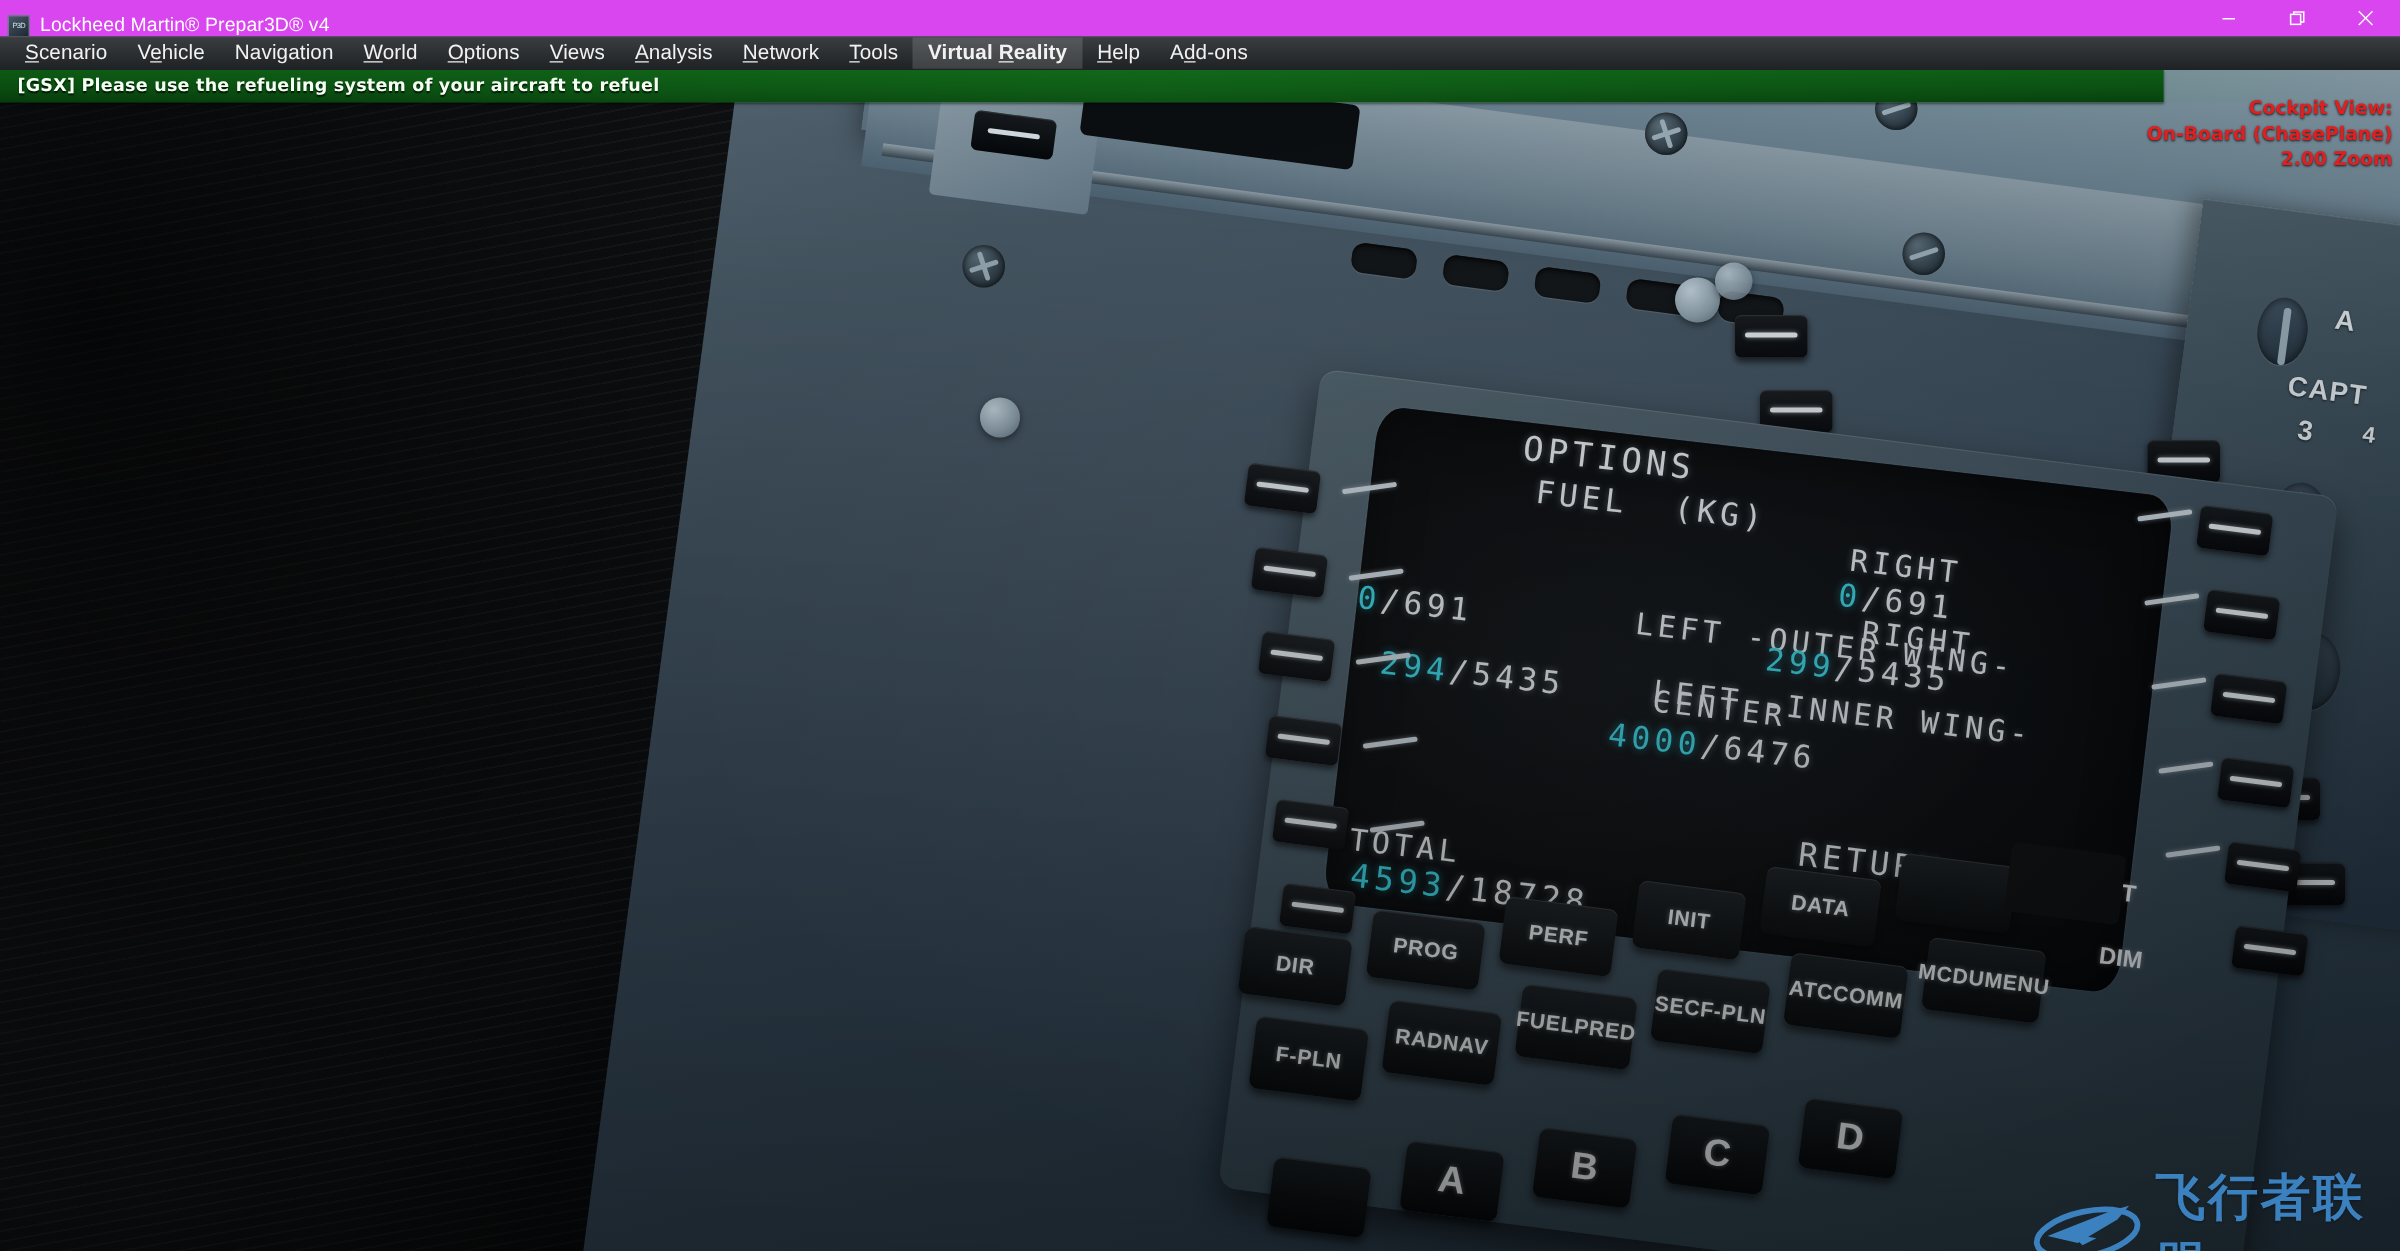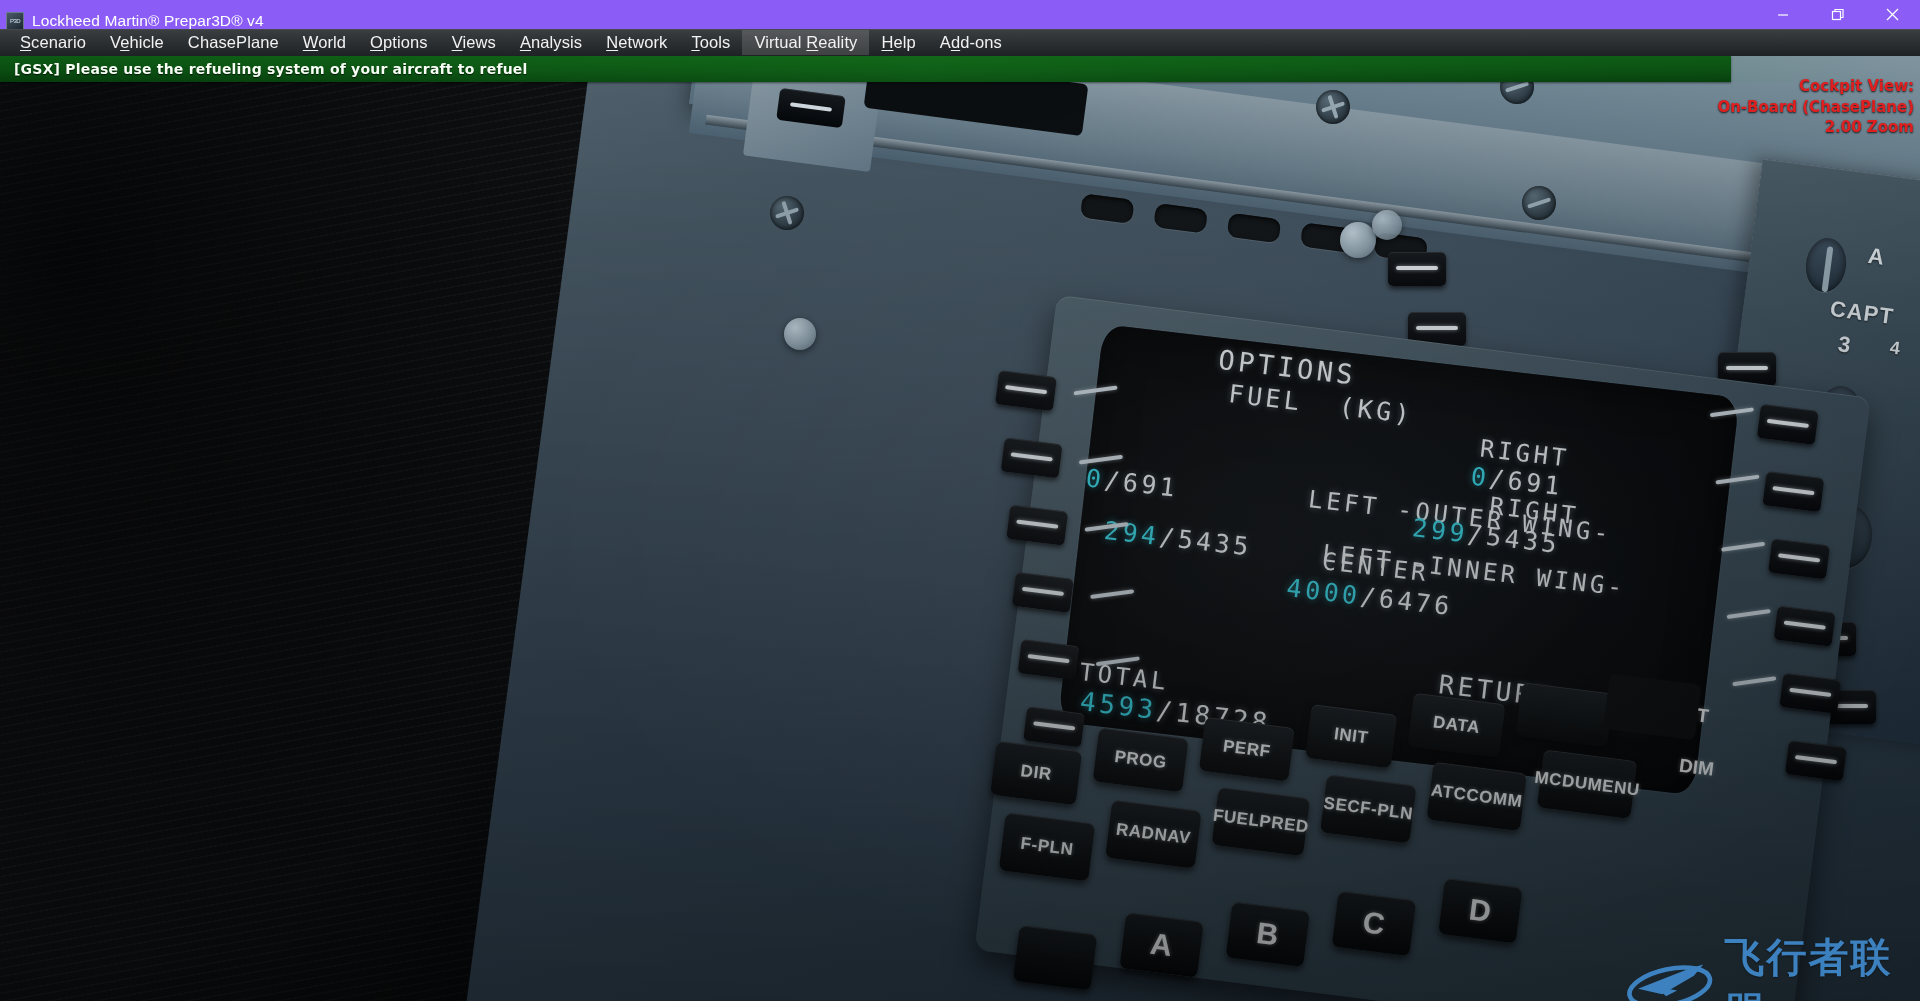--- a/index.html
+++ b/index.html
@@ -7,21 +7,21 @@
     width: 1920px; height: 1001px;
     overflow: hidden;
     background: #000;
     font-family: "Liberation Sans", sans-serif;
   }
   #app { position: relative; width: 1920px; height: 1001px; overflow: hidden; }
 
   
   .titlebar {
     position: absolute; left: 0; top: 0; width: 1920px; height: 43px;
-    background: #8b5cf6; border-bottom: 1px solid #2a2a2a;
+    background: #d946ef; border-bottom: 1px solid #2a2a2a;
     display: flex; align-items: center;
   }
   .app-icon {
     width: 18px; height: 18px; margin-left: 6px; margin-right: 8px;
     background: linear-gradient(145deg,#4a5a68,#1c2730);
     border: 1px solid #6a7a88; border-radius: 1px;
     font-size: 6px; color: #cfe0ee; line-height: 16px; text-align: center;
     font-family: "Liberation Sans", sans-serif; letter-spacing: -0.5px;
   }
   .title-text { color: #ffffff; font-size: 15.5px; letter-spacing: 0.1px; }
@@ -36,21 +36,21 @@
   .menubar {
     position: absolute; left: 0; top: 29px; width: 1920px; height: 27px;
     background: linear-gradient(180deg,#3c3f42 0%, #2e3134 45%, #1f2224 100%);
     display: flex; align-items: center; padding-left: 8px;
     box-shadow: inset 0 1px 0 rgba(255,255,255,0.06);
   }
   .menu-item {
     color: #f2f2f2; font-size: 16.5px; padding: 3px 12px; white-space: nowrap;
     cursor: default; letter-spacing: 0.1px;
   }
-  .menu-item.hot { background: rgba(255,255,255,0.14); }
+  .menu-item.hot { background: rgba(255,255,255,0.14); font-weight: bold; }
   .menu-item u { text-decoration: underline; text-underline-offset: 2px; }
 
   
   .scene {
     position: absolute; left: 0; top: 56px; width: 1920px; height: 945px;
     overflow: hidden; background: #0a0d10;
   }
 
   
   .sidewall {
@@ -498,21 +498,21 @@
           <line x1="1" y1="1" x2="12" y2="12" stroke="#fff" stroke-width="1.2"></line>
           <line x1="12" y1="1" x2="1" y2="12" stroke="#fff" stroke-width="1.2"></line>
         </svg>
       </div>
     </div>
   </div>
 
   <div class="menubar" id="menubar">
       <div class="menu-item"><u>S</u>cenario</div>
       <div class="menu-item">V<u>e</u>hicle</div>
-      <div class="menu-item">ChasePlane</div>
+      <div class="menu-item">Navigation</div>
       <div class="menu-item"><u>W</u>orld</div>
       <div class="menu-item"><u>O</u>ptions</div>
       <div class="menu-item"><u>V</u>iews</div>
       <div class="menu-item"><u>A</u>nalysis</div>
       <div class="menu-item"><u>N</u>etwork</div>
       <div class="menu-item"><u>T</u>ools</div>
       <div class="menu-item hot">Virtual <u>R</u>eality</div>
       <div class="menu-item"><u>H</u>elp</div>
       <div class="menu-item">A<u>d</u>d-ons</div>
     </div>

